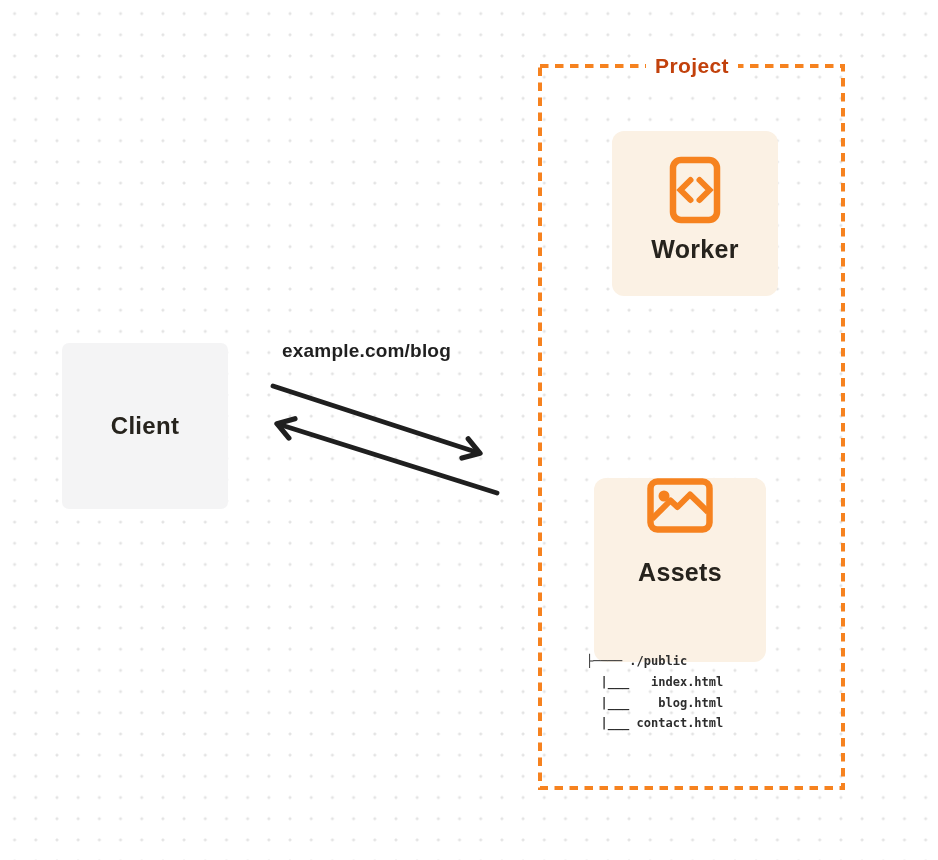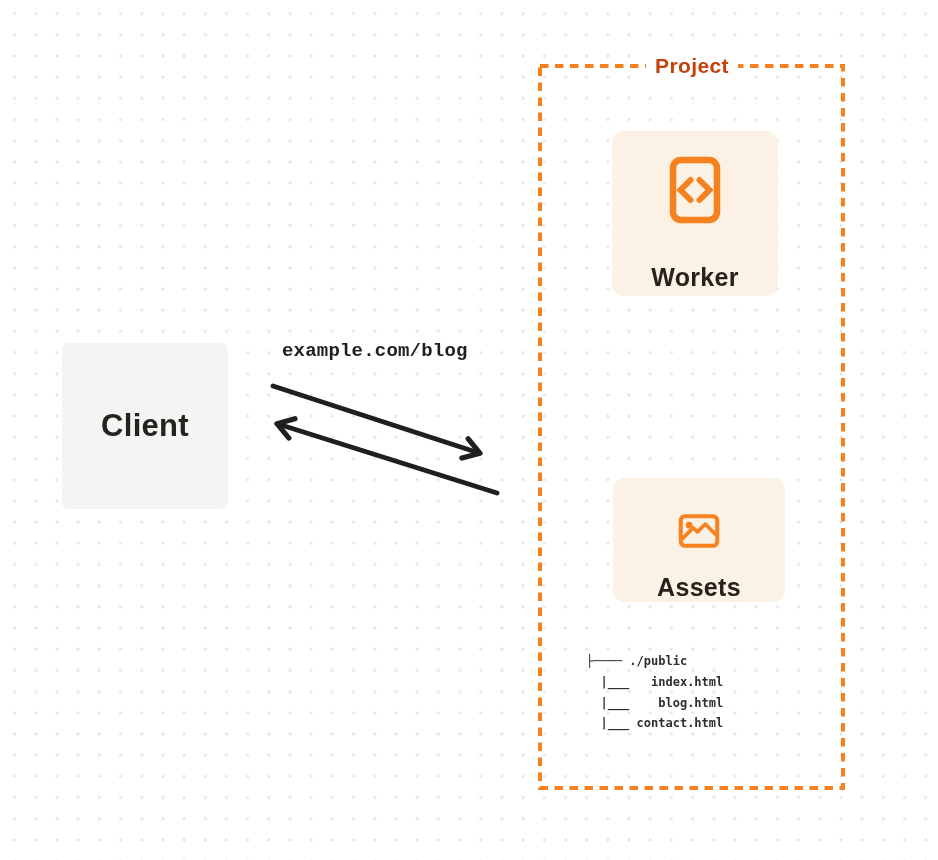--- a/index.html
+++ b/index.html
@@ -15,50 +15,49 @@
     font-family: "Liberation Sans", sans-serif;
   }
   .overlay { position: absolute; left: 0; top: 0; width: 938px; height: 860px; }
 
   .client-card {
     position: absolute; left: 62px; top: 343px;
     width: 166px; height: 166px;
     background: #F4F4F5; border-radius: 7px;
     display: flex; align-items: center; justify-content: center;
   }
-  .client-card .card-label { font-size: 31px; }
+  .client-card .card-label { font-size: 24px; }
 
   .card {
     position: absolute;
     background: #FBF1E4; border-radius: 12px;
     display: flex; flex-direction: column; align-items: center;
   }
   .worker-card { left: 612px; top: 131px; width: 166px; height: 165px; padding-top: 25px; }
-  .assets-card { left: 613px; top: 478px; width: 172px; height: 124px; padding-top: 36px; }
+  .assets-card { left: 594px; top: 478px; width: 172px; height: 184px; }
 
   .card-label {
     font-weight: 700; font-size: 25px; color: #26231D; letter-spacing: 0.3px;
   }
-  .worker-card .card-label { margin-top: 39px; }
+  .worker-card .card-label { margin-top: 11px; }
   .assets-card .card-label { margin-top: 25px; }
 
   .project-label {
     position: absolute; left: 692px; top: 52px;
     transform: translateX(-50%);
     background: #ffffff; padding: 0 9px;
     font-size: 21px; font-weight: 700; letter-spacing: 0.4px;
     line-height: 28px; color: #c2410c;
     white-space: nowrap;
   }
 
   .request-label {
     position: absolute; left: 282px; top: 340px;
     font-size: 19px; font-weight: 700; color: #1F1F1F; letter-spacing: 0.2px;
     white-space: nowrap;
-    font-family: Liberation Mono, monospace;
   }
 
   .file-tree {
     position: absolute; left: 586px; top: 651px;
     font-family: "DejaVu Sans Mono", monospace;
     font-size: 12px; line-height: 20.8px; font-weight: 700;
     color: #2E2E2E; white-space: pre;
   }
 </style>
 </head>

